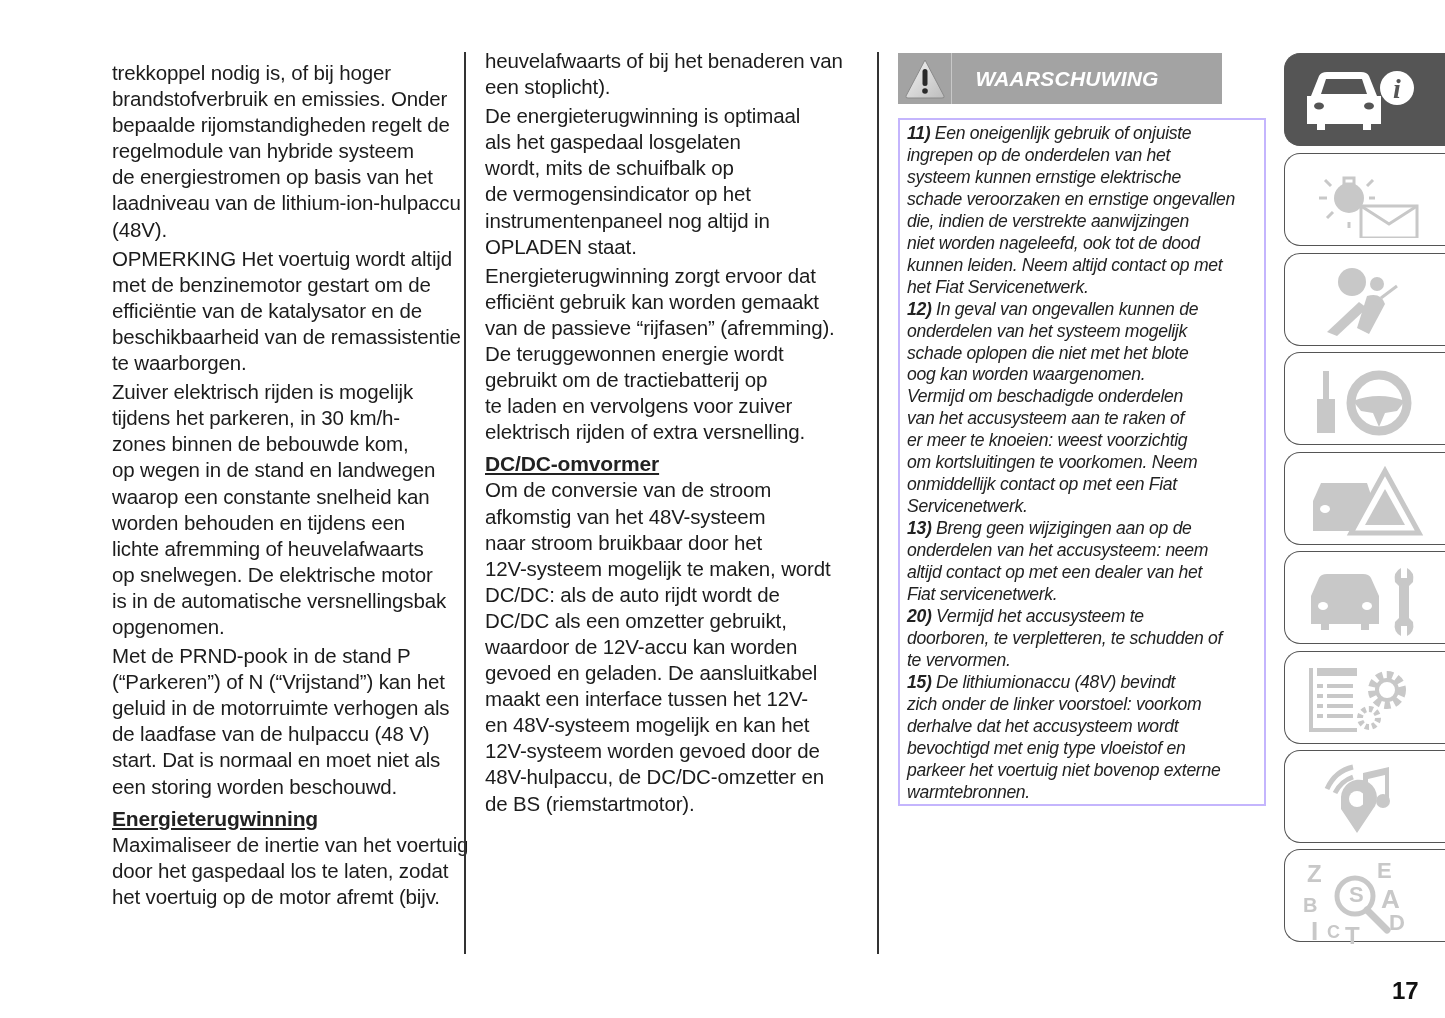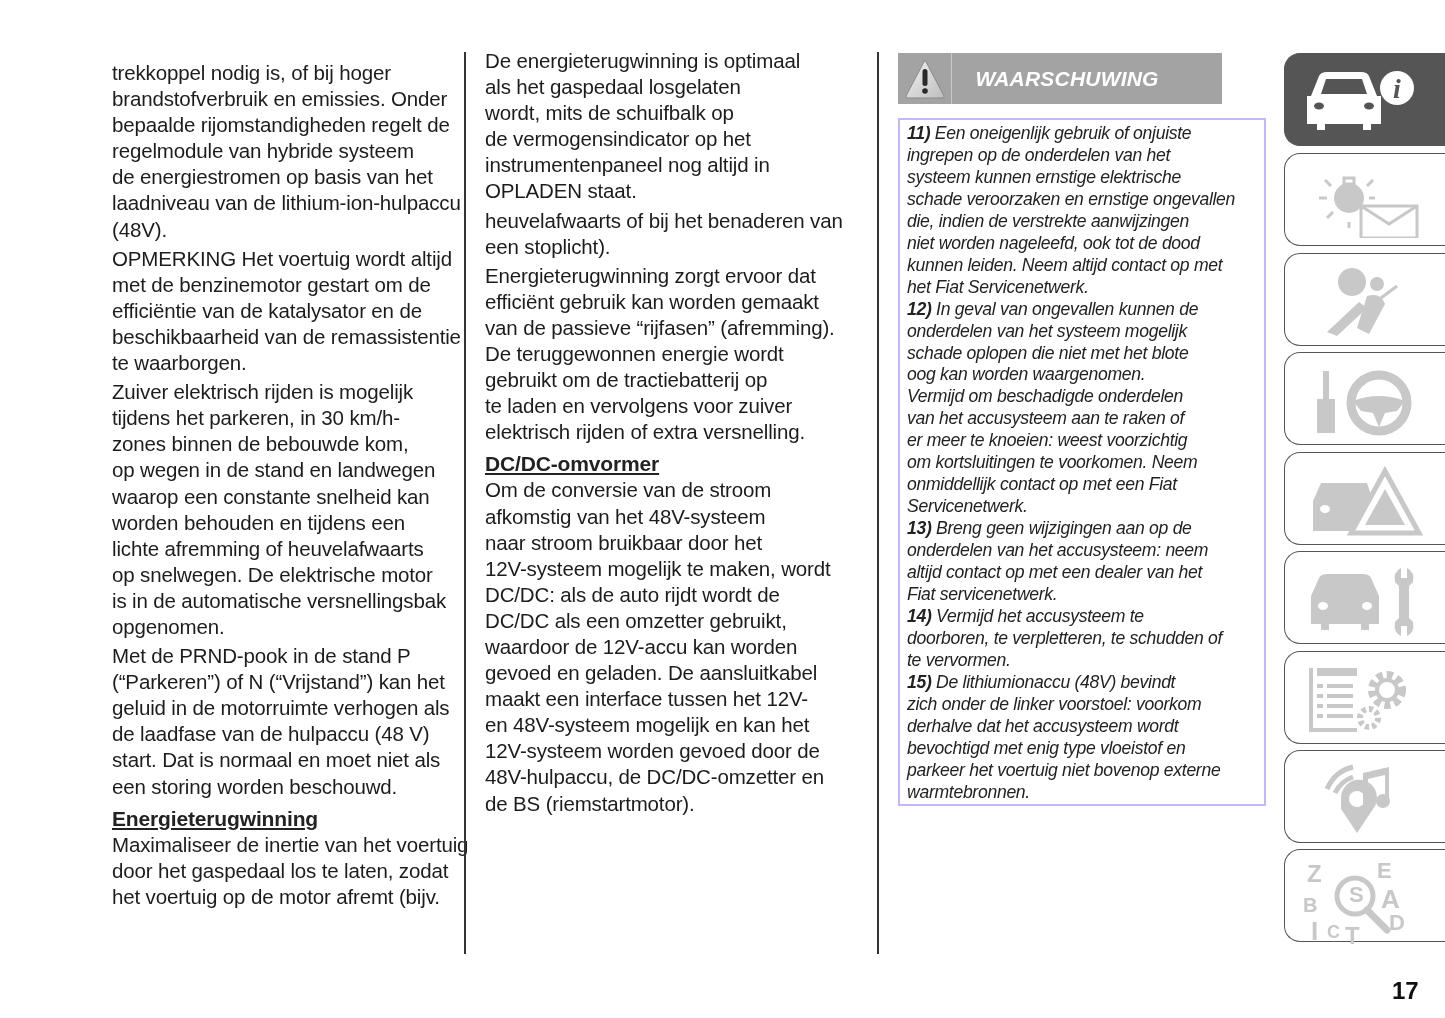--- a/index.html
+++ b/index.html
@@ -84,28 +84,28 @@
 een storing worden beschouwd.</p>
   <h3>Energieterugwinning</h3>
   <p>Maximaliseer de inertie van het voertuig
 door het gaspedaal los te laten, zodat
 het voertuig op de motor afremt (bijv.</p>
 </div>
 
 <div id="div1" class="divider"></div>
 
 <div id="col2" class="col">
+  <p>heuvelafwaarts of bij het benaderen van
+een stoplicht).</p>
   <p>De energieterugwinning is optimaal
 als het gaspedaal losgelaten
 wordt, mits de schuifbalk op
 de vermogensindicator op het
 instrumentenpaneel nog altijd in
 OPLADEN staat.</p>
-  <p>heuvelafwaarts of bij het benaderen van
-een stoplicht).</p>
   <p>Energieterugwinning zorgt ervoor dat
 efficiënt gebruik kan worden gemaakt
 van de passieve “rijfasen” (afremming).
 De teruggewonnen energie wordt
 gebruikt om de tractiebatterij op
 te laden en vervolgens voor zuiver
 elektrisch rijden of extra versnelling.</p>
   <h3>DC/DC-omvormer</h3>
   <p>Om de conversie van de stroom
 afkomstig van het 48V-systeem
@@ -157,21 +157,21 @@
 Vermijd om beschadigde onderdelen
 van het accusysteem aan te raken of
 er meer te knoeien: weest voorzichtig
 om kortsluitingen te voorkomen. Neem
 onmiddellijk contact op met een Fiat
 Servicenetwerk.</span></p>
   <p><b>13)</b><span> Breng geen wijzigingen aan op de
 onderdelen van het accusysteem: neem
 altijd contact op met een dealer van het
 Fiat servicenetwerk.</span></p>
-  <p><b>14)</b><span> Vermijd het accusysteem te
+  <p><b>20)</b><span> Vermijd het accusysteem te
 doorboren, te verpletteren, te schudden of
 te vervormen.</span></p>
   <p><b>15)</b><span> De lithiumionaccu (48V) bevindt
 zich onder de linker voorstoel: voorkom
 derhalve dat het accusysteem wordt
 bevochtigd met enig type vloeistof en
 parkeer het voertuig niet bovenop externe
 warmtebronnen.</span></p>
 </div>
 

